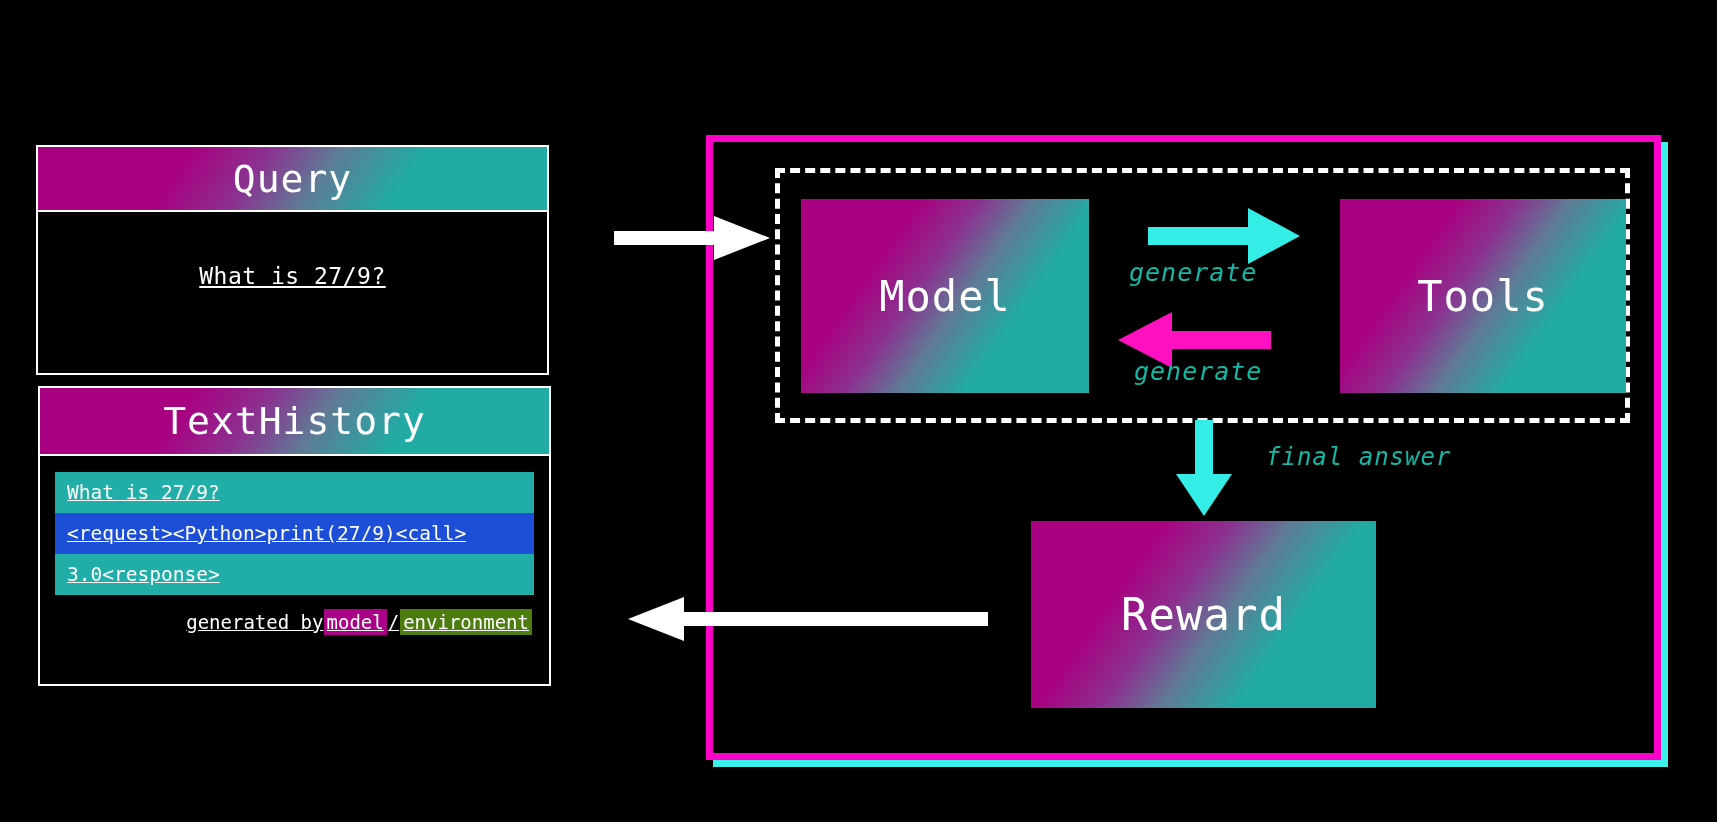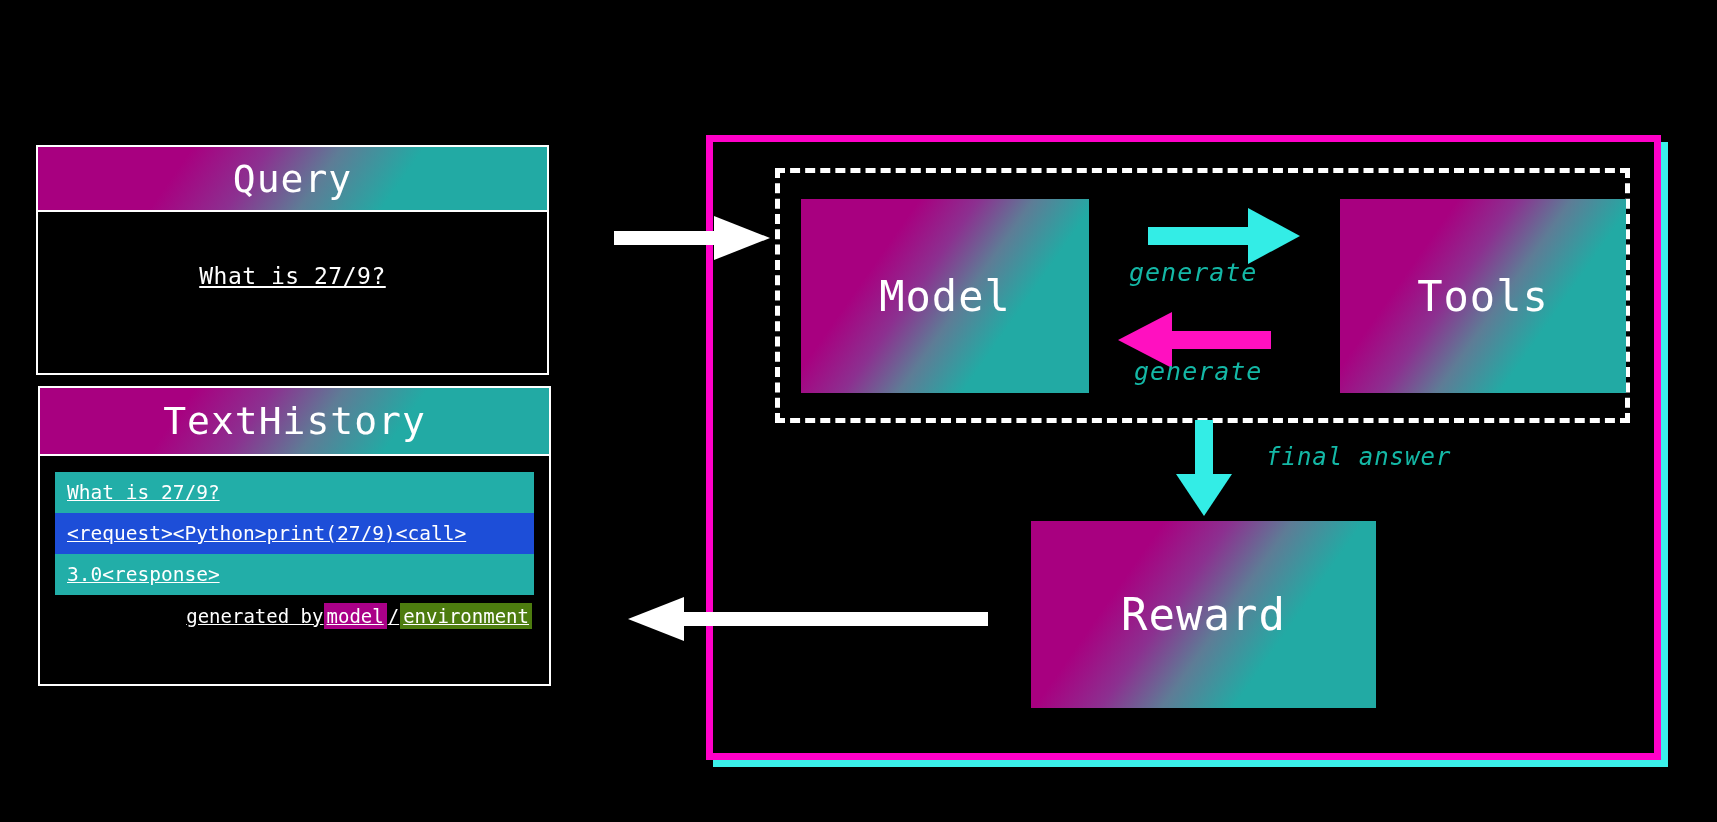--- a/index.html
+++ b/index.html
@@ -93,21 +93,21 @@
     font-size: 19.5px;
     letter-spacing: 0px;
     white-space: nowrap;
     box-sizing: border-box;
   }
   .hist-row.env   { background: #22AEA8; }
   .hist-row.model { background: #1d4ed8; }
   .hist-row.plain { background: transparent; padding-left: 14px; }
 
   .legend-line {
-    margin-top: 8px;
+    margin-top: 14px;
     display: flex;
     justify-content: flex-end;
     align-items: center;
     color: #FFFFFF;
     font-size: 19px;
     padding-right: 2px;
     white-space: nowrap;
   }
   .legend-line .tag-model { background: #AA0088; padding: 2px 3px; }
   .legend-line .tag-env   { background: #4d7c0f; padding: 2px 3px; }

